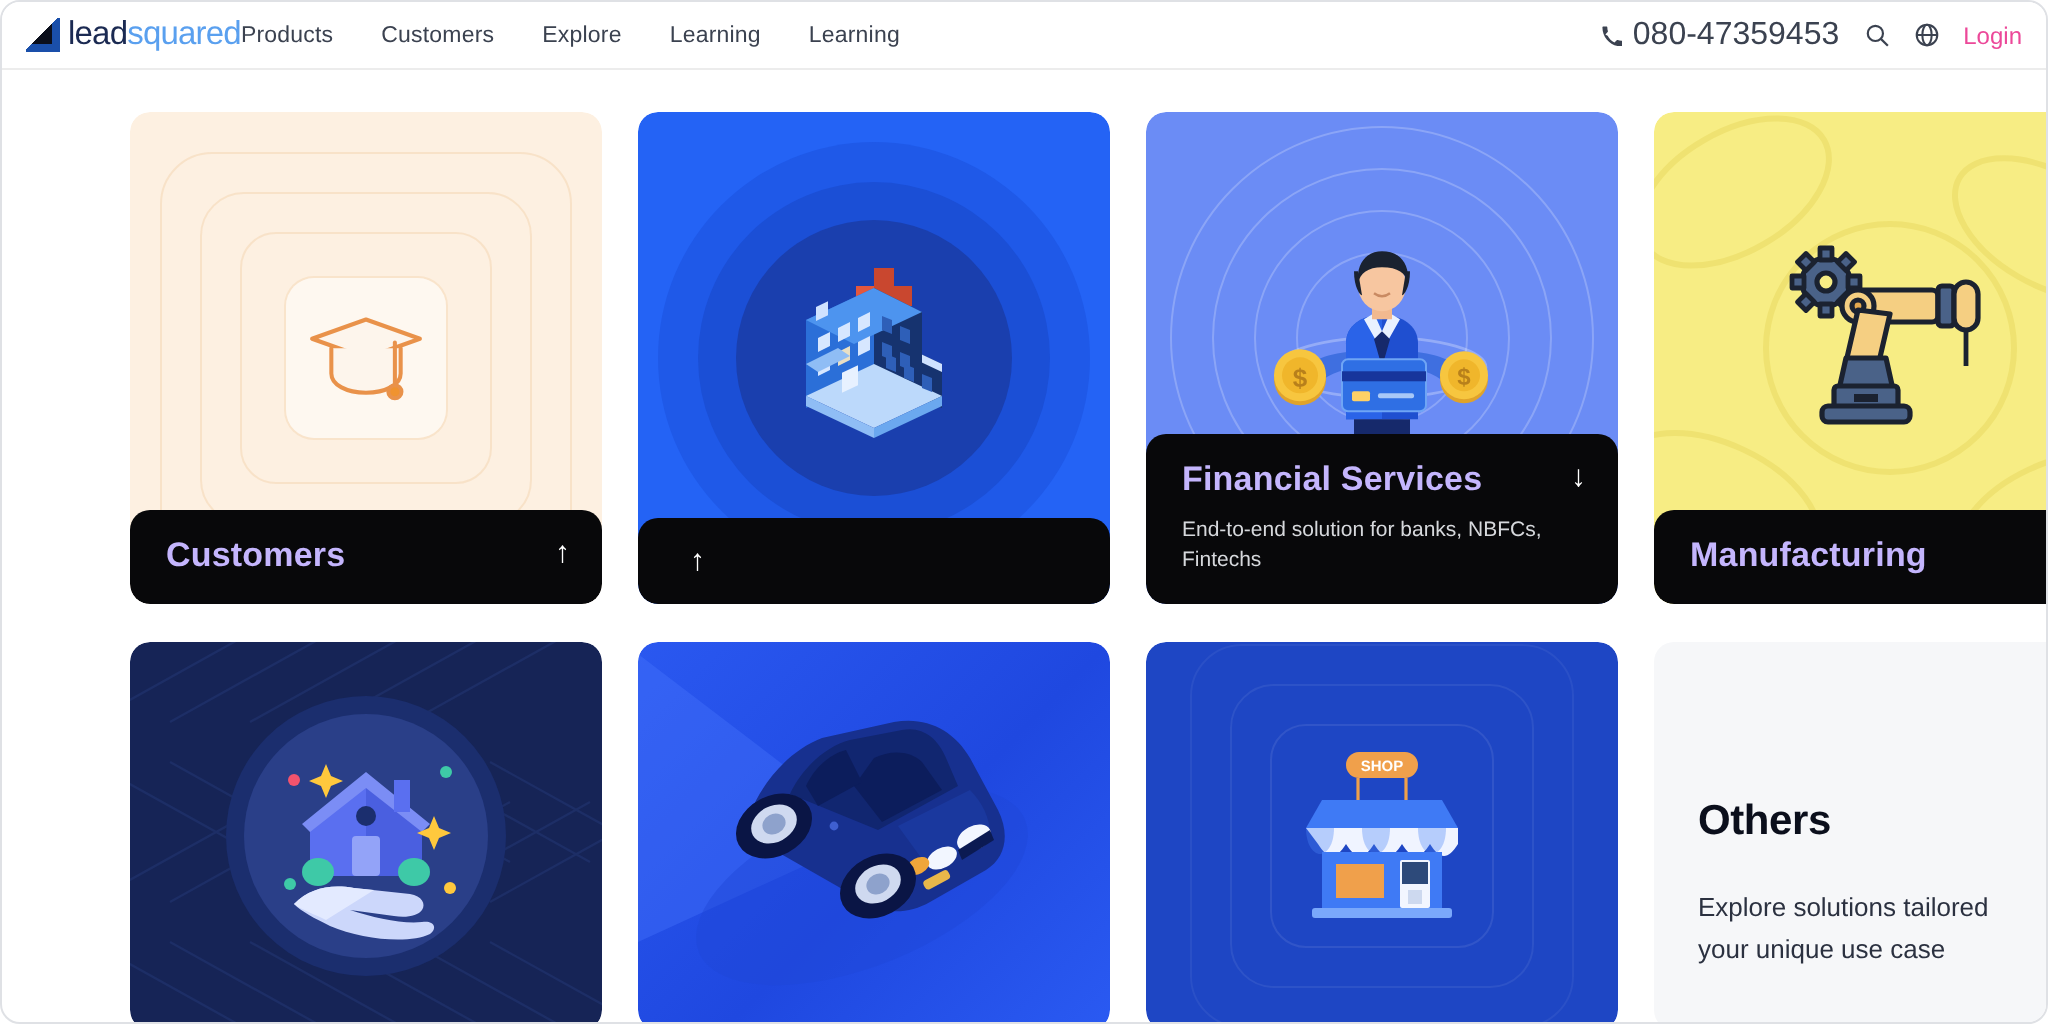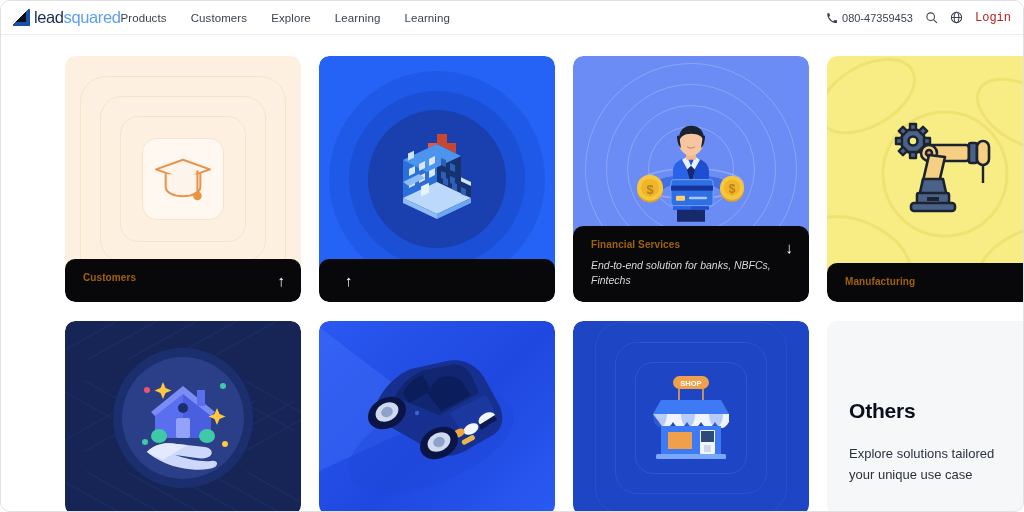--- a/index.html
+++ b/index.html
@@ -54,23 +54,23 @@
   .logo-text .sq { color: #5aa0ef; }
 
   .nav { display: flex; align-items: center; gap: 24px; }
   .nav-item {
     font-size: 11.5px; color: #3b4250; letter-spacing: .1px;
     cursor: pointer; white-space: nowrap;
   }
   .header-right {
     margin-left: auto; display: flex; align-items: center; gap: 12px;
   }
-  .phone { display: flex; align-items: center; gap: 5px; font-size: 11px; color: #3b4250; }
+  .phone { display: flex; align-items: center; gap: 5px; font-size: 16px; color: #3b4250; }
   .icon-btn { display: flex; align-items: center; justify-content: center; cursor: pointer; }
-  .login { font-size: 12px; color: #b91c1c; cursor: pointer; font-family: Liberation Mono, monospace; }
+  .login { font-size: 12px; color: #ec4899; cursor: pointer; }
 
   
   .grid {
     position: absolute;
     left: 64px; top: 55px;
     width: 1018px;
     display: grid;
     grid-template-columns: repeat(4, 236px);
     grid-template-rows: 246px 194px;
     column-gap: 18px;
@@ -90,25 +90,25 @@
     position: absolute;
     left: 0; right: 0; bottom: 0;
     background: #08080a;
     border-radius: 10px;
     padding: 13px 16px 14px 18px;
     display: flex; align-items: flex-start;
     z-index: 4;
   }
   .label-bar .txtwrap { flex: 1; min-width: 0; }
   .label-title {
-    color: #a16207; font-size: 10px; font-weight: bold; letter-spacing: .1px;
+    color: #c4b5fd; font-size: 17px; font-weight: bold; letter-spacing: .1px;
     line-height: 1.2;
   }
   .label-desc {
-    color: #d6d8dc; font-size: 10.5px; line-height: 1.45; margin-top: 7px; font-style: italic;
+    color: #d6d8dc; font-size: 10.5px; line-height: 1.45; margin-top: 7px;
   }
   .arrow {
     color: #ffffff; font-size: 15px; line-height: 1; flex: none;
     margin-left: 8px; margin-top: 1px;
   }
 
   
   .art-education { background: #fdf0e1; }
   .rings-sq { position: absolute; left: 50%; top: 50%; transform: translate(-50%,-50%); }
   .rings-sq i {

